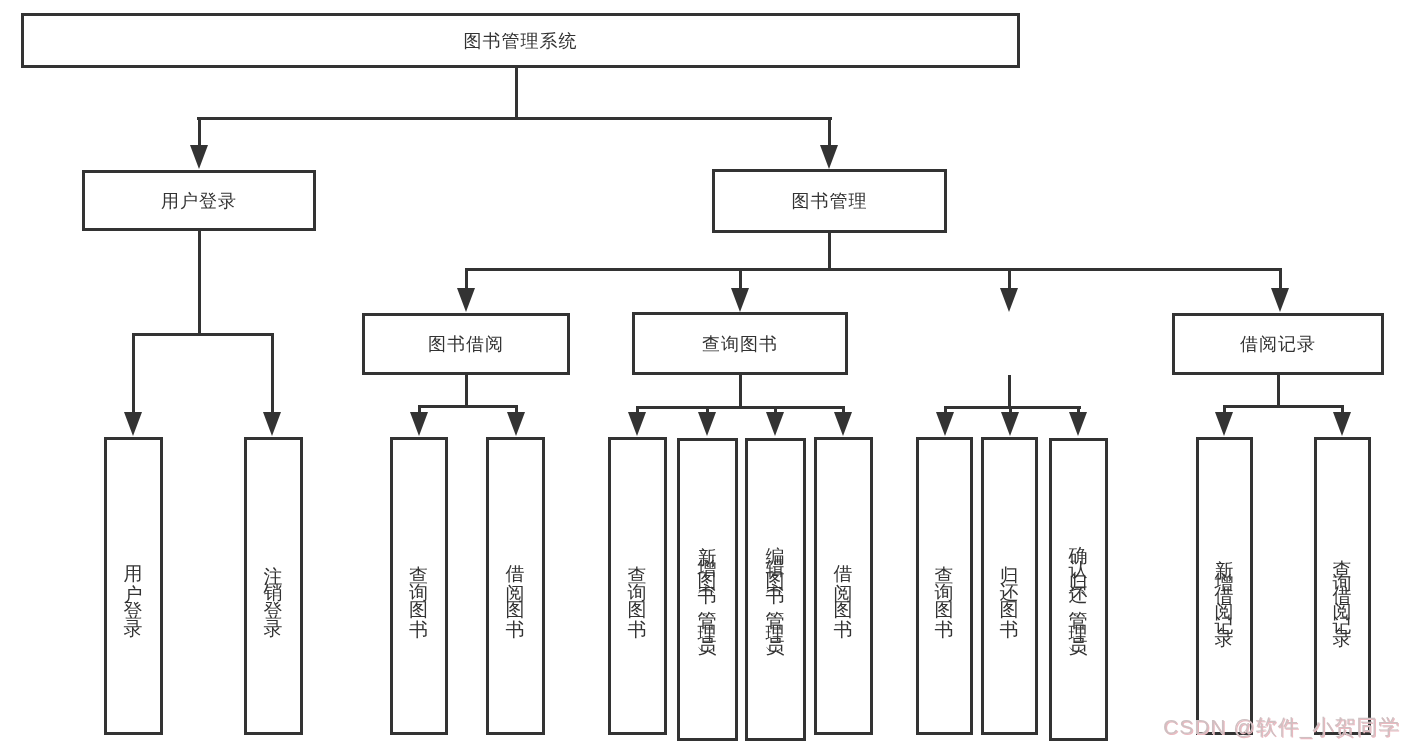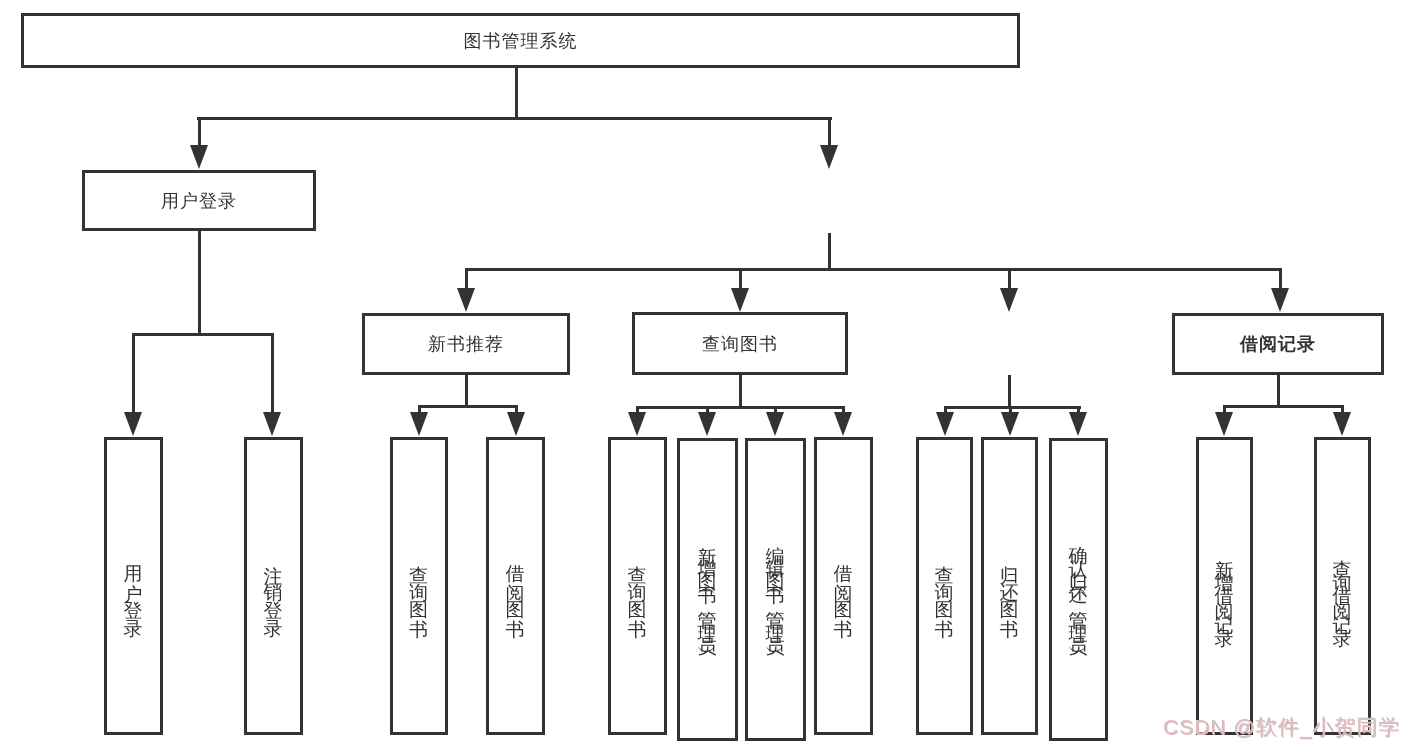--- a/index.html
+++ b/index.html
@@ -72,27 +72,30 @@
     <div class="arrow" style="left: 1001px; top: 412px; border-top-color: rgb(51, 51, 51);"></div>
     <div class="arrow" style="left: 1069px; top: 412px; border-top-color: rgb(51, 51, 51);"></div>
     <div class="arrow" style="left: 1215px; top: 412px; border-top-color: rgb(51, 51, 51);"></div>
     <div class="arrow" style="left: 1333px; top: 412px; border-top-color: rgb(51, 51, 51);"></div>
     <div class="node h" style="left: 21px; top: 13px; width: 999px; height: 55px; background: rgb(255, 255, 255); border-color: rgb(51, 51, 51);">
       <span>图书管理系统</span>
     </div>
     <div class="node h" style="left: 82px; top: 170px; width: 234px; height: 61px; background: rgb(255, 255, 255); border-color: rgb(51, 51, 51);">
       <span>用户登录</span>
     </div>
+    <div class="node h" style="left: 712px; top: 169px; width: 235px; height: 64px; background: rgb(255, 255, 255); border-color: rgb(51, 51, 51);">
+      <span>图书管理</span>
+    </div>
     <div class="node h" style="left: 362px; top: 313px; width: 208px; height: 62px; background: rgb(255, 255, 255); border-color: rgb(51, 51, 51);">
-      <span>新书推荐</span>
+      <span>图书借阅</span>
     </div>
     <div class="node h" style="left: 632px; top: 312px; width: 216px; height: 63px; background: rgb(255, 255, 255); border-color: rgb(51, 51, 51);">
       <span>查询图书</span>
     </div>
-    <div class="node h" style="left: 1172px; top: 313px; width: 212px; height: 62px; background: rgb(255, 255, 255); border-color: rgb(51, 51, 51); font-weight: bold;">
+    <div class="node h" style="left: 1172px; top: 313px; width: 212px; height: 62px; background: rgb(255, 255, 255); border-color: rgb(51, 51, 51);">
       <span>借阅记录</span>
     </div>
     <div class="node v" style="left: 104px; top: 437px; width: 59px; height: 298px; background: rgb(255, 255, 255); border-color: rgb(51, 51, 51);">
       <span style="letter-spacing: 18px;">用户登录</span>
     </div>
     <div class="node v" style="left: 244px; top: 437px; width: 59px; height: 298px; background: rgb(255, 255, 255); border-color: rgb(51, 51, 51);">
       <span style="letter-spacing: 18px;">注销登录</span>
     </div>
     <div class="node v" style="left: 390px; top: 437px; width: 58px; height: 298px; background: rgb(255, 255, 255); border-color: rgb(51, 51, 51);">
       <span style="letter-spacing: 18px;">查询图书</span>

